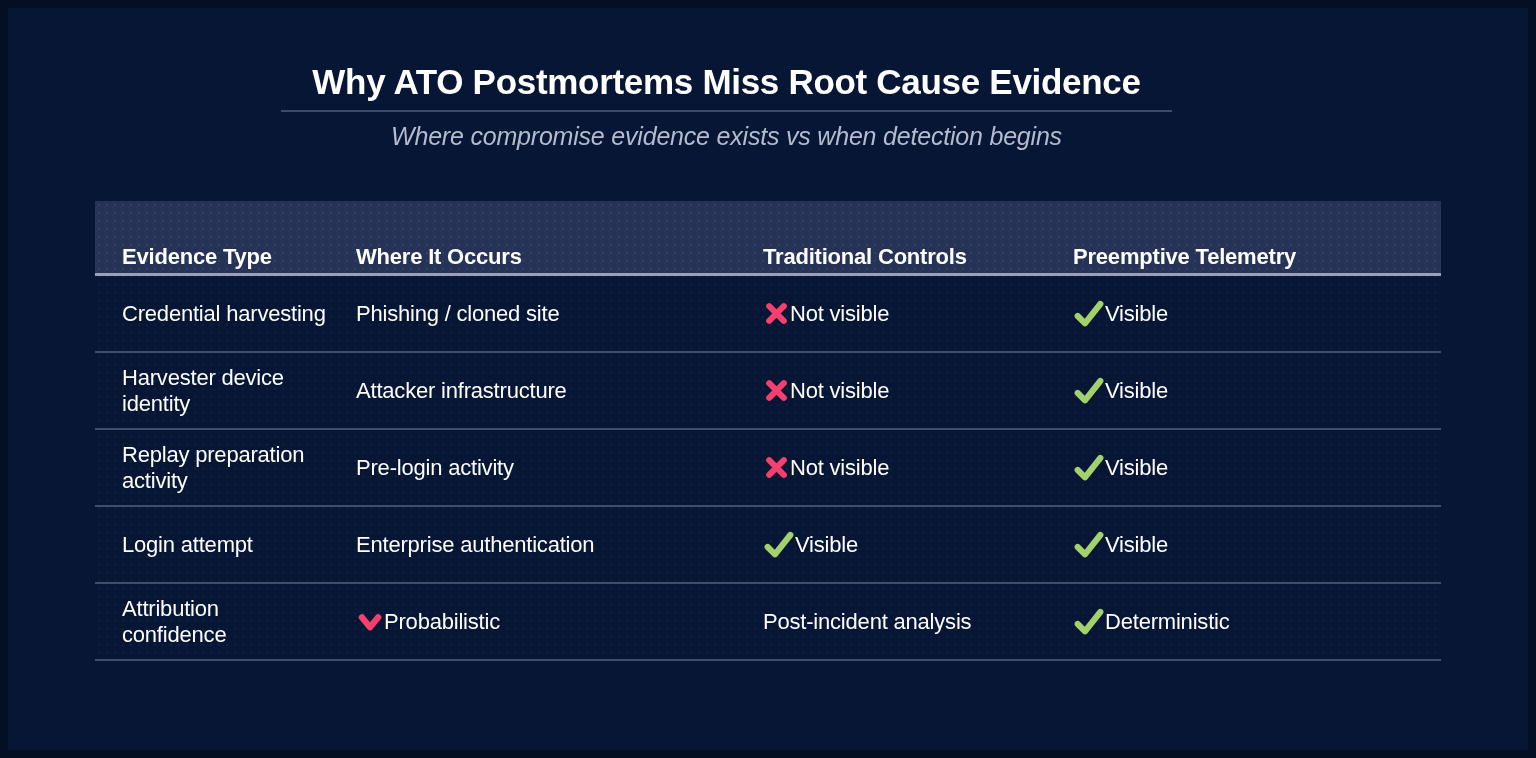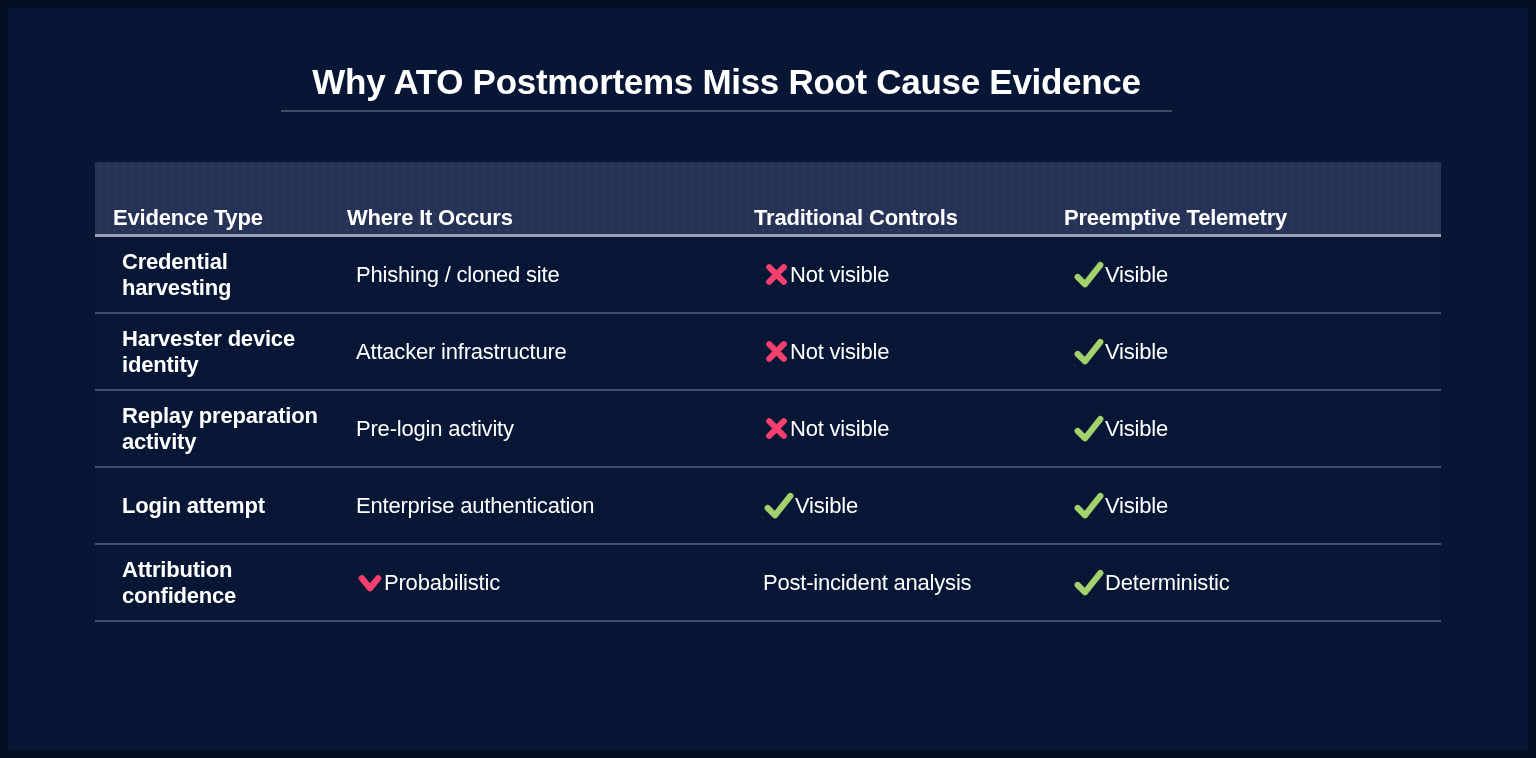--- a/index.html
+++ b/index.html
@@ -48,46 +48,47 @@
     align-items: center;
     height: 75px;
     background-color: var(--header-bg, #263357);
     background-image: radial-gradient(rgba(160,180,220,0.10) 1px, transparent 1.4px);
     background-size: 8px 8px;
     border-bottom: 3px solid var(--header-divider, #99a2b5);
     font-size: 22px;
     font-weight: 700;
     letter-spacing: -0.2px;
   }
-  .th { padding-left: 18px; margin-top: 39px; }
+  .th { padding-left: 27px; margin-top: 39px; }
 
   .trow {
     display: grid;
     grid-template-columns: 234px 407px 310px 1fr;
     align-items: center;
     height: 77px;
     border-bottom: 2px solid var(--row-divider, #3e4e70);
     font-size: 22px;
     letter-spacing: -0.2px;
   }
   .td { padding-left: 27px; }
-  .td-strong { font-weight: 700; }
+  .td-strong { font-weight: 400; }
 
   .status { display: flex; align-items: center; }
   .icon { display: inline-flex; flex: none; }
   .icon svg { display: block; }
   .icon-x { color: var(--negative, #f43f6f); }
   .icon-check { color: var(--positive, #a3d16b); }
   .icon-chevron { color: var(--negative, #f43f6f); }
 </style>
 </head>
 <body>
 
 <header class="title-block">
   <h1 class="page-title">Why ATO Postmortems Miss Root Cause Evidence</h1>
+  <p class="page-subtitle">Where compromise evidence exists vs when detection begins</p>
 </header>
 
 <section class="evidence-table">
 
   <div class="thead">
     <div class="th">Evidence Type</div>
     <div class="th">Where It Occurs</div>
     <div class="th">Traditional Controls</div>
     <div class="th">Preemptive Telemetry</div>
   </div>

